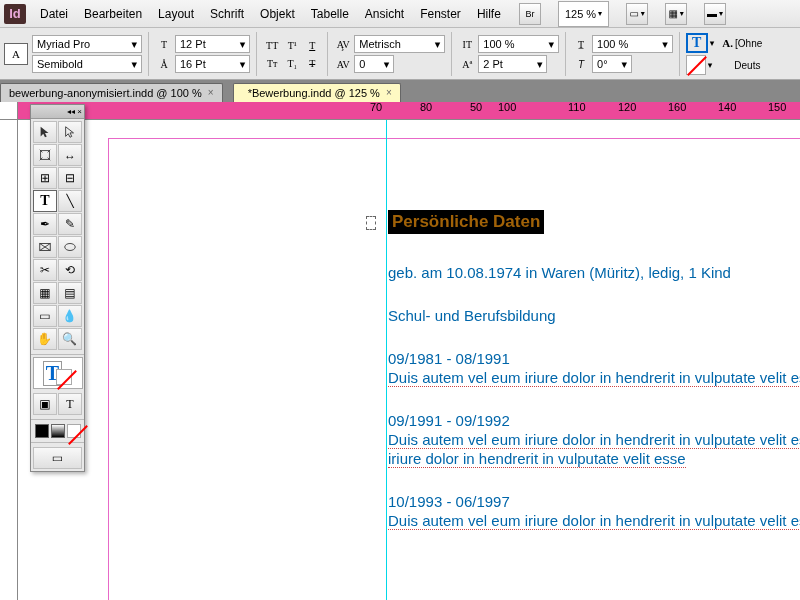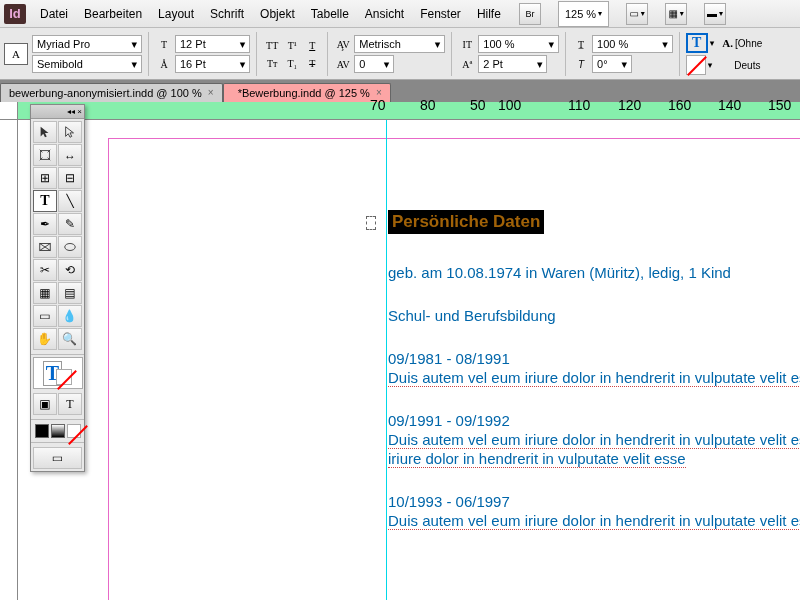--- a/index.html
+++ b/index.html
@@ -22,26 +22,26 @@
 .dropdown.tiny { min-width: 40px; }
 .char-btn { width: 24px; height: 22px; background: linear-gradient(#f5f5f5,#ddd); border: 1px solid #aaa; display: flex; align-items: center; justify-content: center; }
 .divider { width: 1px; height: 44px; background: #bbb; margin: 0 2px; }
 .tt-icon { width: 18px; height: 16px; display: flex; align-items: center; justify-content: center; font-size: 10px; font-family: serif; }
 .t-blue { border: 2px solid #0066cc; width: 22px; height: 20px; display: flex; align-items: center; justify-content: center; color: #0066cc; font-weight: bold; font-family: serif; font-size: 14px; }
 .red-slash { width: 20px; height: 20px; border: 1px solid #aaa; background: #fff; position: relative; }
 .red-slash::after { content: ''; position: absolute; width: 26px; height: 2px; background: red; top: 9px; left: -3px; transform: rotate(-45deg); }
 
 
 .tab-bar { height: 22px; background: #888; display: flex; align-items: flex-end; font-size: 11px; }
-.tab { background: #d0d0d0; border: 1px solid #666; border-bottom: none; padding: 3px 8px; margin-right: 0; display: flex; align-items: flex-start; gap: 6px; border-radius: 2px 2px 0 0; }
-.tab.active { background: #fca5a5; padding-left: 14px; }
+.tab { background: #d0d0d0; border: 1px solid #666; border-bottom: none; padding: 3px 8px; margin-right: 10px; display: flex; align-items: flex-start; gap: 6px; border-radius: 2px 2px 0 0; }
+.tab.active { background: #fef9c3; padding-left: 14px; }
 .tab-close { font-size: 10px; color: #666; }
 
 
-.ruler-h { height: 18px; background: #86efac; border-bottom: 1px solid #888; position: relative; font-size: 14px; display: flex; margin-left: 18px; text-decoration: underline; }
+.ruler-h { height: 18px; background: #ec4899; border-bottom: 1px solid #888; position: relative; font-size: 11px; display: flex; margin-left: 18px; text-decoration: underline; }
 .ruler-h .label { position: absolute; bottom: 6px; }
 .ruler-corner { position: absolute; left: 0; top: 0; width: 18px; height: 18px; background: #fff; border-right: 1px solid #888; border-bottom: 1px solid #888; }
 .ruler-v { width: 18px; background: #fff; border-right: 1px solid #888; position: absolute; left: 0; top: 0; bottom: 0; }
 
 
 .workspace { position: relative; height: calc(600px - 28px - 52px - 22px); background: #fff; }
 .canvas-area { position: absolute; left: 18px; top: 18px; right: 0; bottom: 0; background: #fff; overflow: hidden; }
 .page { position: absolute; left: 90px; top: 18px; right: -50px; bottom: -50px; background: #fff; }
 .page-border { position: absolute; border: 1px solid #e868c8; left: 0; top: 0; right: 0; bottom: 0; }
 .guide-v { position: absolute; width: 1px; background: #00d8e8; top: 0; bottom: 0; }

